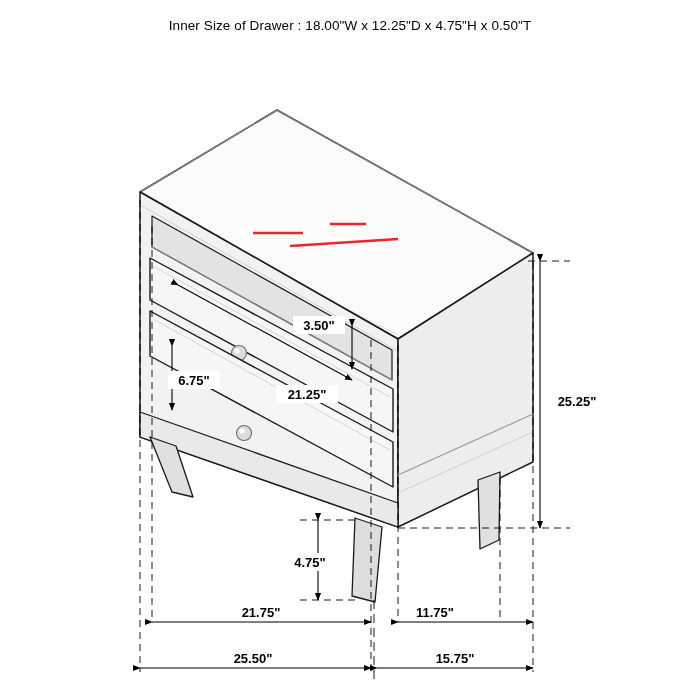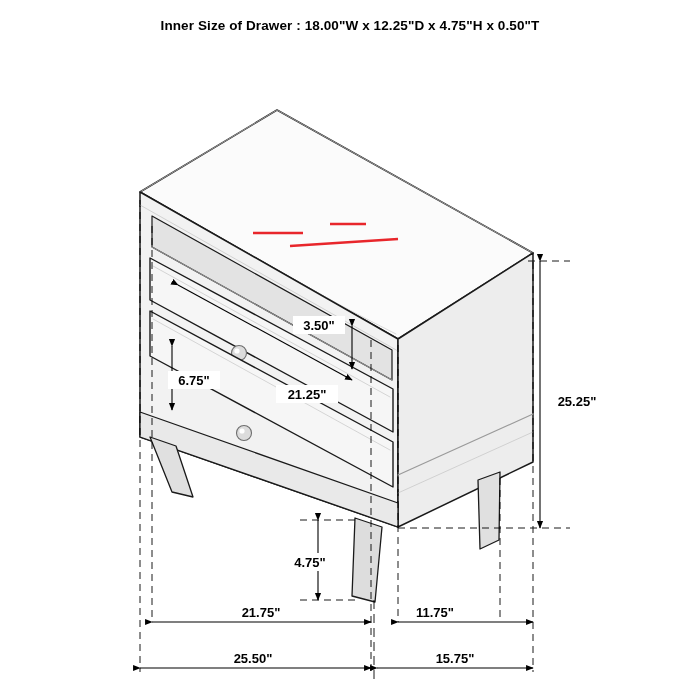--- a/index.html
+++ b/index.html
@@ -19,21 +19,21 @@
     width: 700px;
     height: 700px;
   }
   #title {
     position: absolute;
     top: 18px;
     left: 0;
     width: 700px;
     text-align: center;
     font-size: 13.5px;
-    font-weight: bold;
+    font-weight: normal;
     letter-spacing: 0.1px;
   }
   svg#diagram {
     position: absolute;
     top: 0;
     left: 0;
     width: 700px;
     height: 700px;
   }
   .dimlabel {

